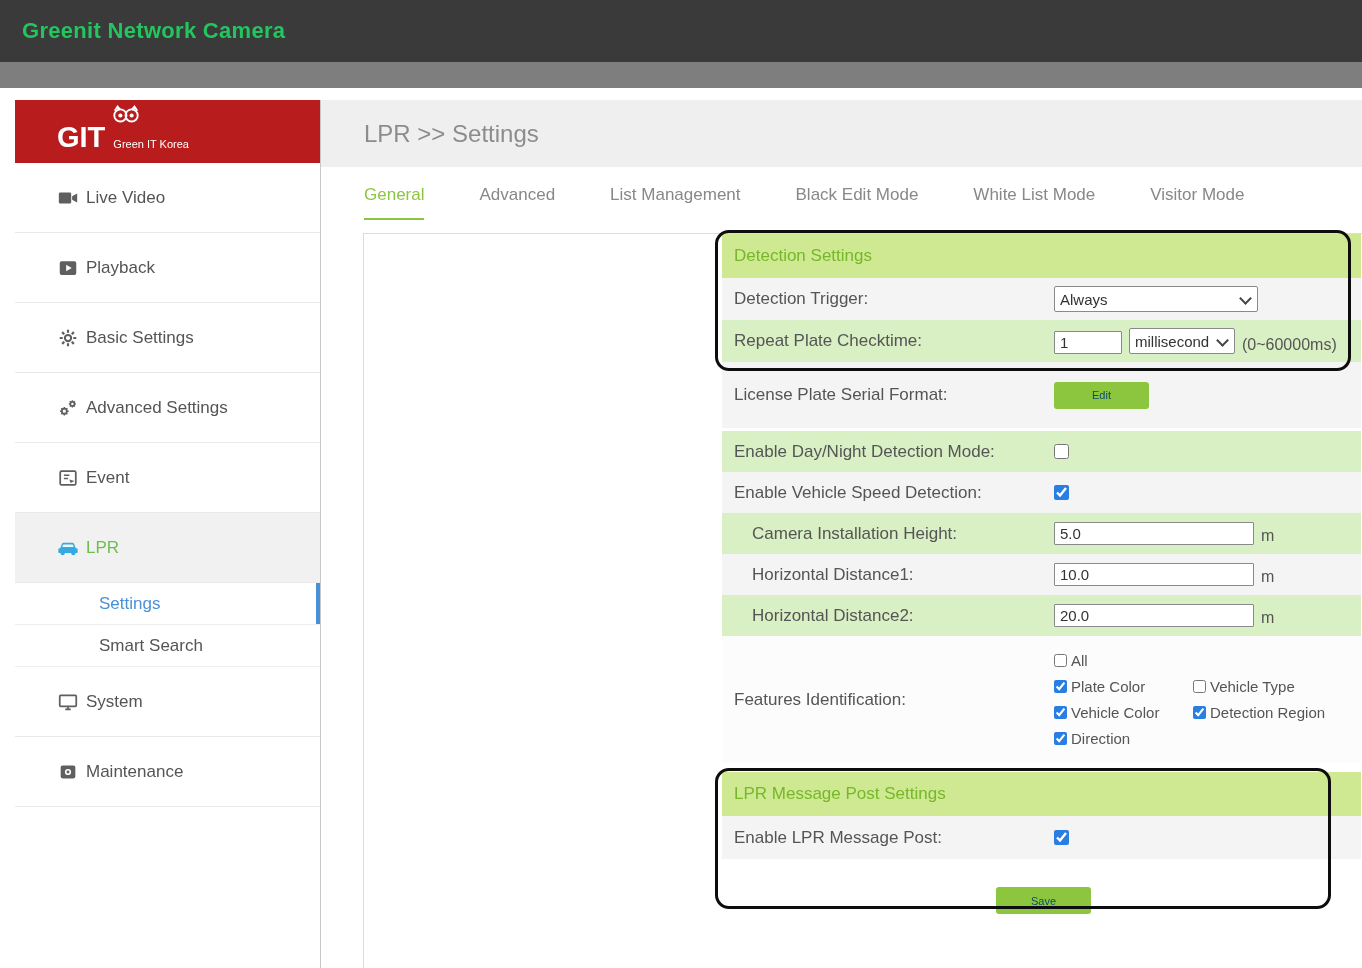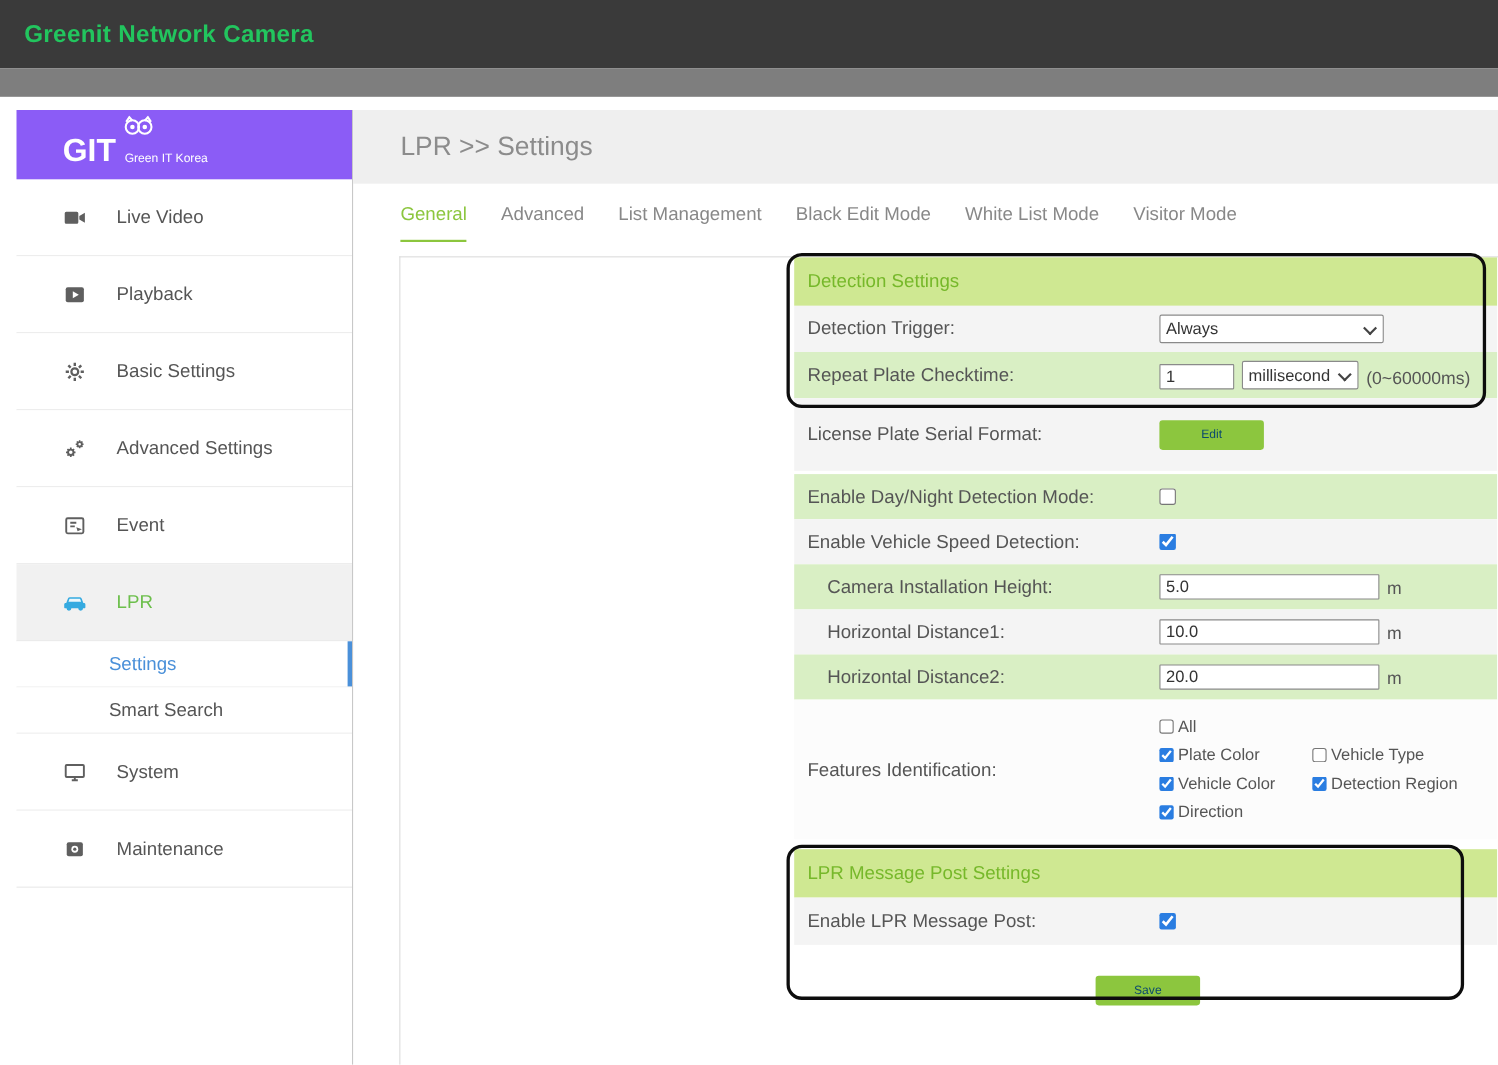--- a/index.html
+++ b/index.html
@@ -7,40 +7,40 @@
   body{font-family:"Liberation Sans",sans-serif;background:#fff}
 
   .topbar{height:62px;background:#3a3a3a;display:flex;align-items:center;padding-left:22px}
   .topbar .title{font-size:22px;color:#22c55e;font-weight:700;letter-spacing:.3px}
   .substrip{height:26px;background:#7e7e7e}
 
   .layout{display:flex;padding-left:15px;padding-top:12px;height:880px}
 
   
   .sidebar{width:306px;border-right:1px solid #c8c8c8;background:#fff;flex-shrink:0}
-  .logo{height:63px;background:#8b5cf6;position:relative;display:flex;align-items:flex-end;padding:0 0 11px 42px}
+  .logo{height:63px;background:#b91c1c;position:relative;display:flex;align-items:flex-end;padding:0 0 11px 42px}
   .owl{position:absolute;left:96px;top:5px;width:30px;height:19px}
   .logo-git{font-size:29px;font-weight:bold;color:#fff;line-height:1}
   .logo-sub{font-size:11px;color:#fff;margin-left:8px;margin-bottom:2px;white-space:nowrap}
 
-  .nav-item{height:70px;display:flex;align-items:center;gap:27px;padding-left:42px;
+  .nav-item{height:70px;display:flex;align-items:center;gap:7px;padding-left:42px;
     font-size:17px;color:#555;border-bottom:1px solid #e9e9e9;cursor:pointer;background:#fff}
   .nav-item.active{background:#f1f1f1}
   .nav-item.active .nav-label{color:#6cbf4b}
   .nico{width:22px;height:22px;flex-shrink:0}
   .nav-sub{height:42px;display:flex;align-items:center;padding-left:84px;font-size:17px;color:#555;
     border-bottom:1px solid #eee;cursor:pointer;position:relative;background:#fff}
   .nav-sub.current{color:#4a90d9}
   .nav-sub.current::after{content:"";position:absolute;right:0;top:0;width:4px;height:100%;background:#4a90d9}
 
   
   .main{flex:1;min-width:0}
   .crumb{height:67px;background:#efefef;display:flex;align-items:center;padding-left:43px;
     font-size:24px;color:#8c8c8c}
-  .tabs{display:flex;gap:31px;padding-left:43px;margin-top:18px}
+  .tabs{display:flex;gap:55px;padding-left:43px;margin-top:18px}
   .tab{font-size:17px;color:#888;padding-bottom:13px;cursor:pointer;border-bottom:2px solid transparent;white-space:nowrap}
   .tab.active{color:#8cc63e;border-bottom-color:#8cc63e}
   .panel{margin-left:42px;margin-top:13px;border-top:1px solid #dcdcdc;border-left:1px solid #dcdcdc;
     height:735px;position:relative}
   .form{position:absolute;left:358px;top:0;width:639px}
 
   
   .row{display:flex;align-items:center;width:100%}
   .hdr{height:44px;background:#cfe892;color:#76b82a;font-weight:normal;font-size:17px;padding-left:12px}
   .h42{height:42px}.h41{height:41px}.h43{height:43px}

